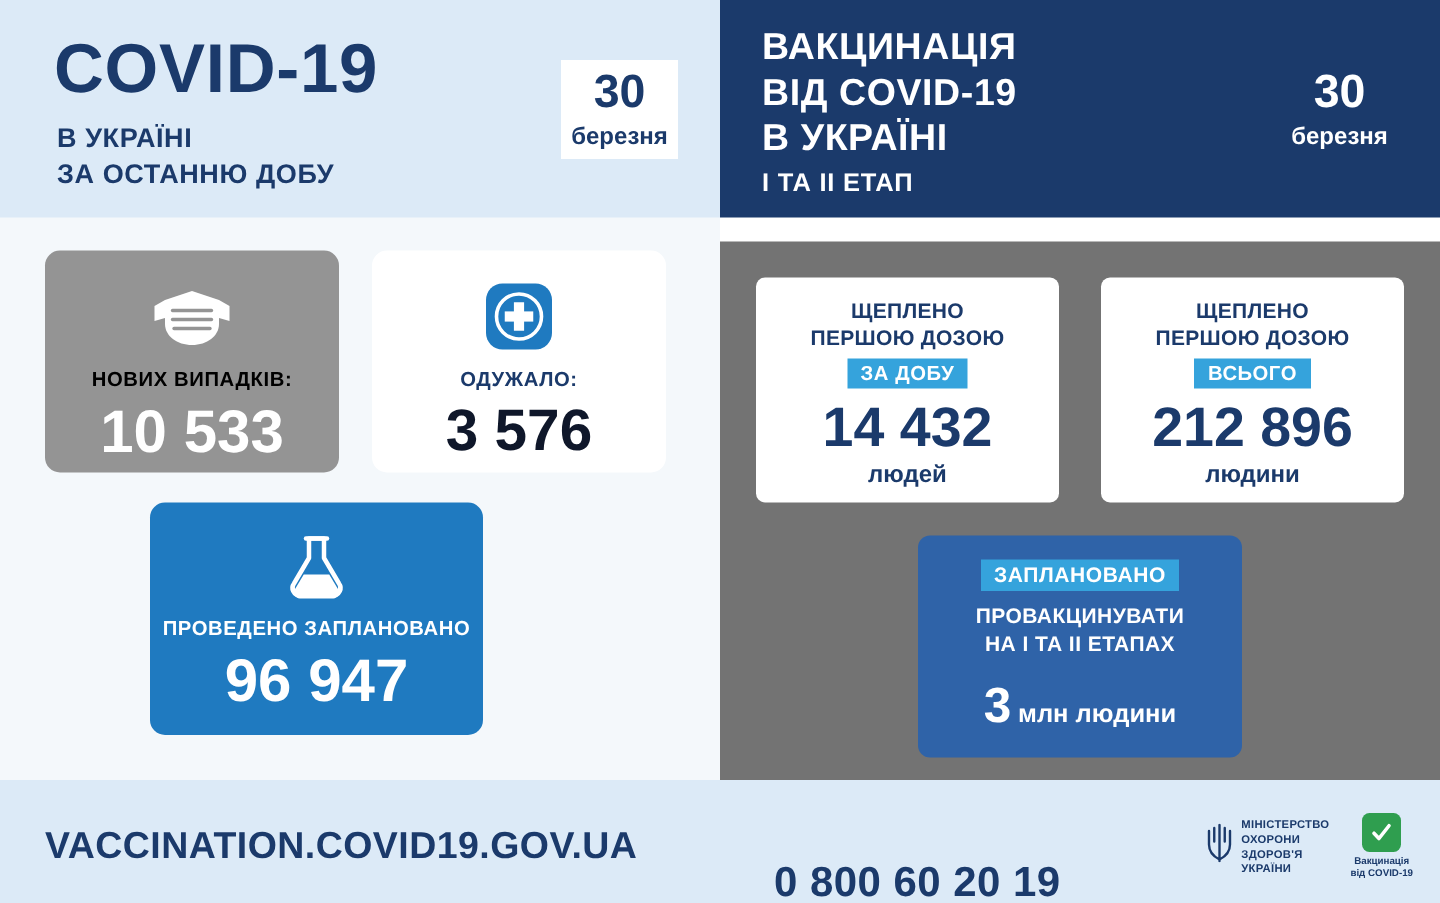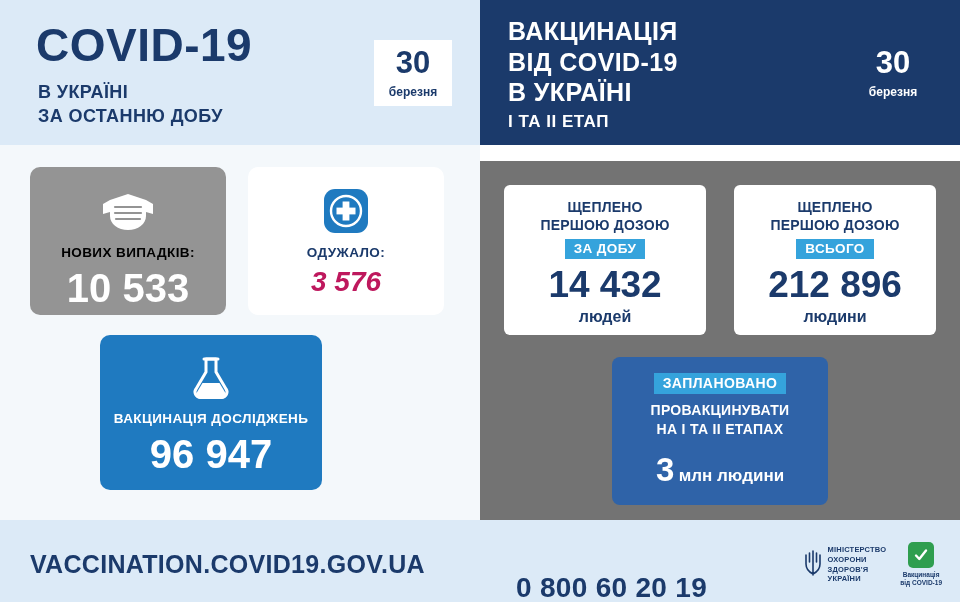--- a/index.html
+++ b/index.html
@@ -78,21 +78,21 @@
     align-items: center;
     justify-content: center;
   }
   .date-day {
     font-size: 31px;
     font-weight: bold;
     line-height: 1;
     color: #1b3a6b;
   }
   .date-month {
-    font-size: 12px;
+    font-size: 16px;
     font-weight: bold;
     margin-top: 7px;
     color: #1b3a6b;
   }
   .date-box-right .date-day,
   .date-box-right .date-month {
     color: #ffffff;
   }
   .hr-title {
     position: absolute;
@@ -158,21 +158,21 @@
     text-align: center;
   }
   .card-value {
     font-weight: bold;
     line-height: 1;
     text-align: center;
   }
   .card-cases .card-label { color: #000000; margin-top: 6px; }
   .card-cases .card-value { color: #ffffff; font-size: 40px; margin-top: 8px; }
   .card-recovered .card-label { color: #1b3a6b; margin-top: 6px; }
-  .card-recovered .card-value { color: #be185d; font-size: 28px; margin-top: 8px; font-style: italic; }
+  .card-recovered .card-value { color: #0f172a; font-size: 39px; margin-top: 8px; }
   .card-tests .card-label { color: #ffffff; margin-top: 6px; }
   .card-tests .card-value { color: #ffffff; font-size: 40px; margin-top: 8px; }
 
   .icon-wrap {
     margin-top: 16px;
     height: 56px;
     display: flex;
     align-items: center;
     justify-content: center;
   }
@@ -391,21 +391,21 @@
     </div>
 
     <div class="card card-tests">
       <div class="icon-wrap tests">
         <svg width="52" height="52" viewBox="0 0 52 52" aria-hidden="true">
           <path d="M21 8 h10 v13 l10 17 a5 5 0 0 1 -4 8 h-22 a5 5 0 0 1 -4 -8 l10 -17 z" fill="none" stroke="#ffffff" stroke-width="3" stroke-linejoin="round"></path>
           <path d="M17.5 32 h17 l6 10 a4 4 0 0 1 -3.3 6 h-22.4 a4 4 0 0 1 -3.3 -6 z" fill="#ffffff"></path>
           <line x1="19" y1="8" x2="33" y2="8" stroke="#ffffff" stroke-width="3" stroke-linecap="round"></line>
         </svg>
       </div>
-      <div class="card-label">ВАКЦИНАЦІЯ ДОСЛІДЖЕНЬ</div>
+      <div class="card-label">ПРОВЕДЕНО ЗАПЛАНОВАНО</div>
       <div class="card-value">96 947</div>
     </div>
 
   </div>
 
   <div class="body-right">
 
     <div class="vbox vbox-a">
       <div class="vbox-title">
         <div>ЩЕПЛЕНО</div>

